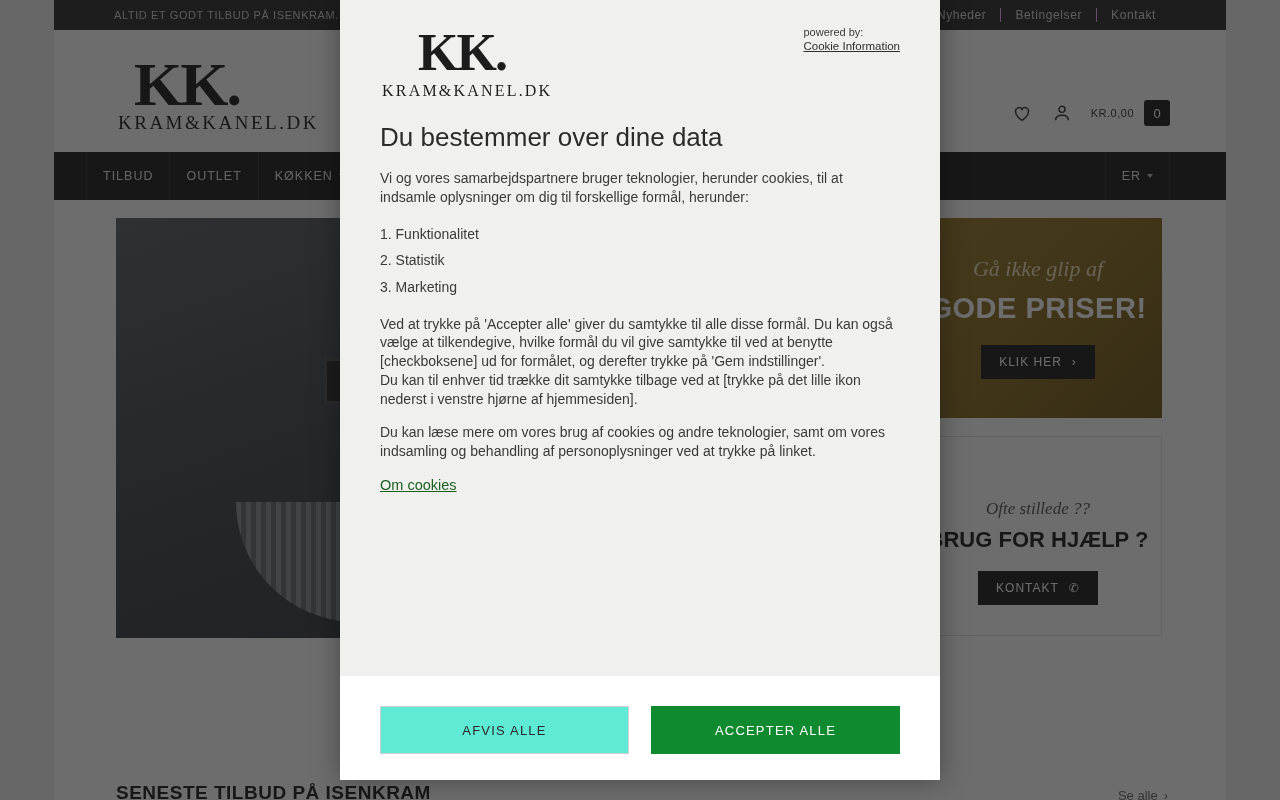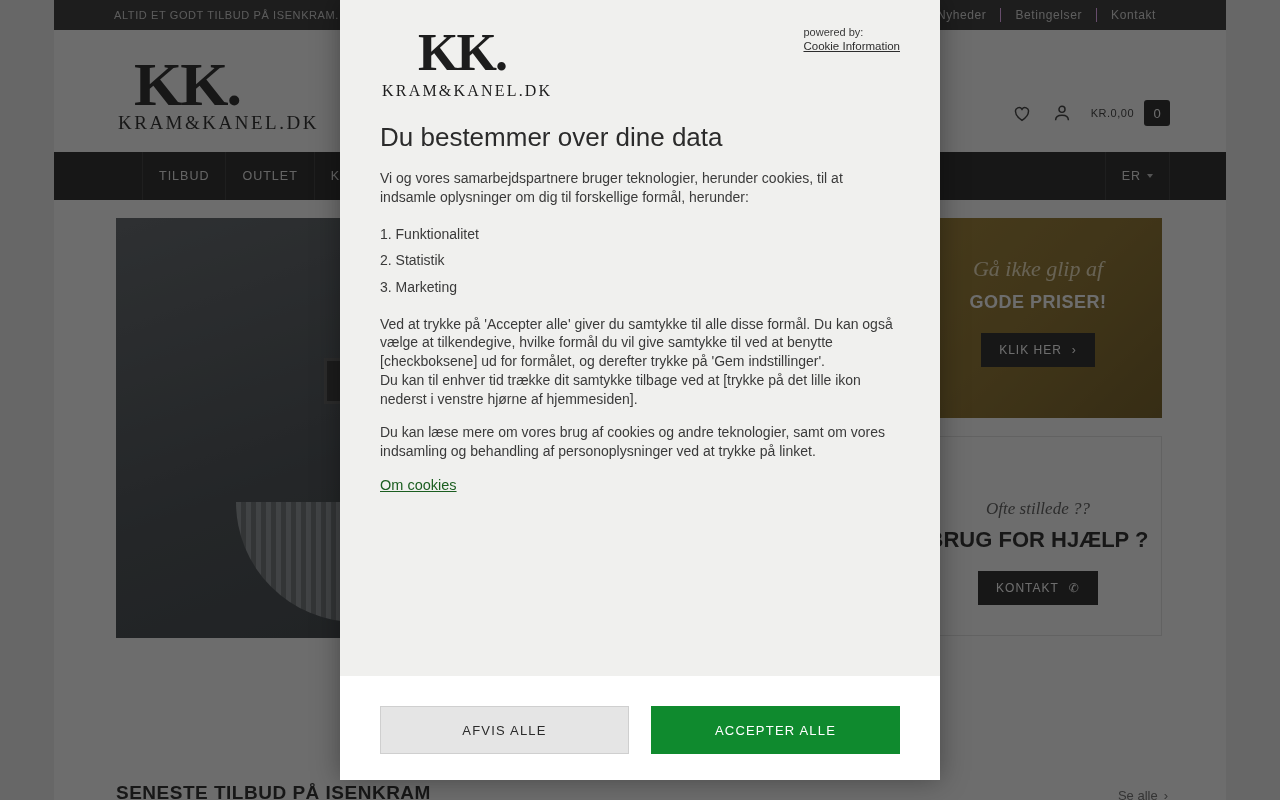--- a/index.html
+++ b/index.html
@@ -95,21 +95,21 @@
     display: flex; align-items: center; justify-content: center;
   }
 
   
   .nav {
     position: absolute;
     left: 54px; top: 152px; width: 1172px; height: 48px;
     background: #1f1f1f;
     display: flex; align-items: center;
   }
-  .nav-inner { display: flex; align-items: center; padding-left: 88px; height: 100%; }
+  .nav-inner { display: flex; align-items: center; padding-left: 32px; height: 100%; }
   .nav-item {
     color: #e8e8e8; font-size: 12.5px; letter-spacing: 1px;
     padding: 0 16px; height: 100%;
     display: flex; align-items: center; gap: 6px;
     text-transform: uppercase;
     border-right: 1px solid #343434;
   }
   .nav-item:first-child { border-left: 1px solid #343434; }
   .caret {
     width: 0; height: 0;
@@ -145,21 +145,21 @@
   
   .promo1 {
     position: absolute; left: 914px; top: 218px; width: 248px; height: 200px;
     background: linear-gradient(135deg,#9a7b2a 0%, #8a6d22 50%, #6f5718 100%);
     color: #fff; text-align: center;
   }
   .promo1 .l1 {
     font-family: "Liberation Serif", serif; font-style: italic;
     font-size: 22px; margin-top: 38px; color: #f0e2bd;
   }
-  .promo1 .l2 { font-size: 18px; font-weight: 700; margin-top: 10px; letter-spacing: .5px; }
+  .promo1 .l2 { font-size: 29px; font-weight: 700; margin-top: 10px; letter-spacing: .5px; }
   .btn-klik {
     display: inline-flex; align-items: center; gap: 10px;
     background: #1f1f1f; color: #fff; font-size: 12px;
     padding: 10px 18px; margin-top: 20px; letter-spacing: 1px;
   }
   .promo2 {
     position: absolute; left: 914px; top: 436px; width: 248px; height: 200px;
     background: #ffffff; border: 1px solid #e2e2e2; text-align: center;
   }
   .promo2 .l1 {
@@ -243,21 +243,21 @@
     background: #ffffff;
     padding: 30px 40px 26px 40px;
   }
   .cm-btn-row { display: flex; gap: 22px; }
   .btn {
     flex: 1 1 0; height: 48px;
     display: flex; align-items: center; justify-content: center;
     font-size: 13px; letter-spacing: 1.2px; text-transform: uppercase;
     cursor: pointer;
   }
-  .btn-reject { background: #e5e5e5; border: 1px solid #cfcfcf; color: #2b2b2b; }
+  .btn-reject { background: #5eead4; border: 1px solid #cfcfcf; color: #2b2b2b; }
   .btn-accept { background: #0f8a2e; border: 1px solid #0f8a2e; color: #ffffff; }
   .cm-details {
     margin-top: 26px; text-align: center;
     font-size: 14px; letter-spacing: .8px; color: #1f1f1f;
     text-decoration: underline; text-transform: uppercase;
   }
 </style>
 </head>
 <body>
 

